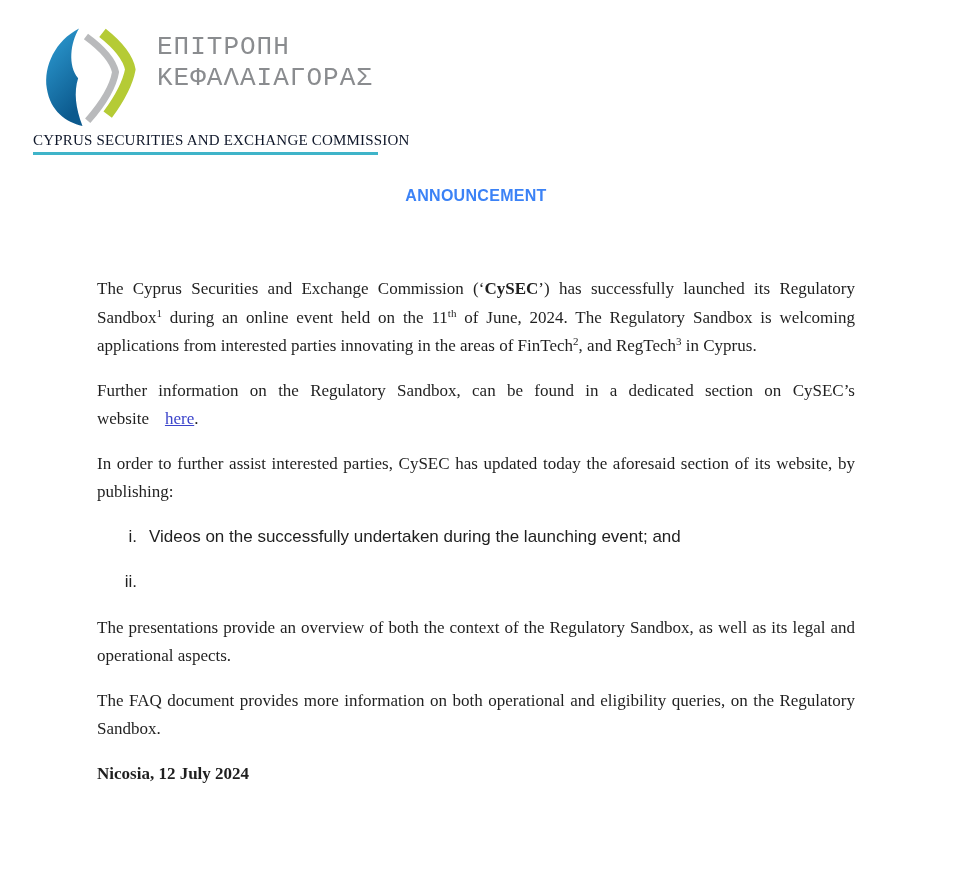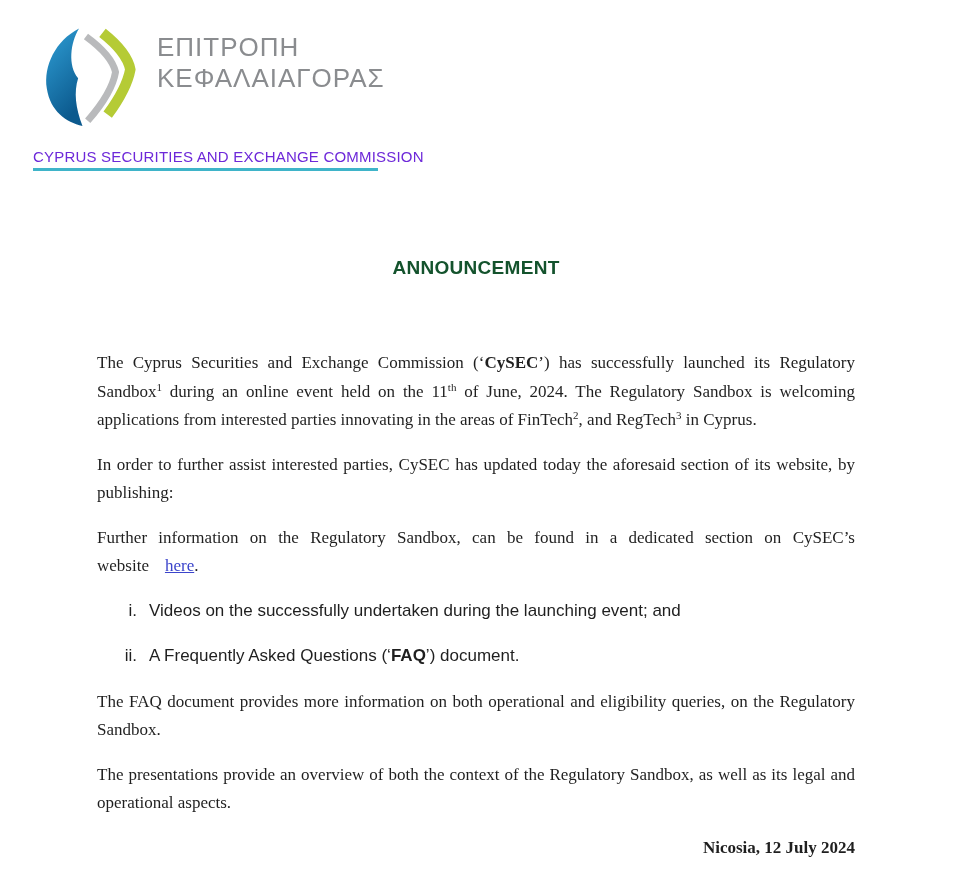--- a/index.html
+++ b/index.html
@@ -31,46 +31,48 @@
     flex: none;
   }
   .logo-greek {
     font-size: 26px;
     line-height: 31px;
     letter-spacing: 1px;
     color: #8a8c8f;
     margin-left: 18px;
     margin-top: 12px;
     white-space: nowrap;
+    font-family: Liberation Mono, monospace;
   }
   .logo-caption {
     font-size: 15px;
     letter-spacing: 0.2px;
-    color: #6d28d9;
-    margin-top: 16px;
+    color: #0f172a;
+    margin-top: 0px;
     white-space: nowrap;
+    font-family: Liberation Serif, serif;
   }
   .logo-underline {
     height: 3px;
     background: #3fb4c9;
     margin-top: 3px;
     width: 345px;
   }
   
   .content {
     margin-left: 97px;
     width: 758px;
   }
   .title {
-    font-size: 19px;
+    font-size: 16px;
     font-weight: bold;
     letter-spacing: 0.3px;
-    color: #14532d;
+    color: #3b82f6;
     text-align: center;
-    margin: 86px 0 70px 0;
+    margin: 32px 0 70px 0;
   }
   .para {
     font-size: 17px;
     line-height: 28.5px;
     text-align: justify;
     margin: 0 0 16px 0;
     font-family: Liberation Serif, serif;
   }
   .para b { font-weight: bold; }
   sup {
@@ -94,21 +96,21 @@
     width: 40px;
     flex: none;
     text-align: right;
   }
   .list-text {
     margin-left: 12px;
     text-align: left;
   }
   .date-line {
     font-weight: bold;
-    text-align: right;
+    text-align: left;
     margin-bottom: 0;
   }
 </style>
 </head>
 <body>
 
 <div class="page">
 
   <div class="header">
     <div class="logo-row">
@@ -131,35 +133,34 @@
     <div class="logo-caption">CYPRUS SECURITIES AND EXCHANGE COMMISSION</div>
     <div class="logo-underline"></div>
   </div>
 
   <div class="content">
 
     <h1 class="title">ANNOUNCEMENT</h1>
 
     <p class="para"><span>The Cyprus Securities and Exchange Commission (‘</span><b>CySEC</b><span>’) has successfully launched its Regulatory Sandbox</span><sup>1</sup><span> during an online event held on the 11</span><sup>th</sup><span> of June, 2024. The Regulatory Sandbox is welcoming applications from interested parties innovating in the areas of FinTech</span><sup>2</sup><span>, and RegTech</span><sup>3</sup><span> in Cyprus.</span></p>
 
+    <p class="para"><span>Further information on the Regulatory Sandbox, can be found in a dedicated section on CySEC’s website</span><a class="doc-link">here</a><span>.</span></p>
+
     <p class="para">In order to further assist interested parties, CySEC has updated today the aforesaid section of its website, by publishing:</p>
-
-    <p class="para"><span>Further information on the Regulatory Sandbox, can be found in a dedicated section on CySEC’s website</span><a class="doc-link">here</a><span>.</span></p>
 
     <div class="list-item">
       <span class="list-marker">i.</span>
       <span class="list-text"><span>Videos on the successfully undertaken during the launching event; and</span><b></b><span></span></span>
     </div>
 
     <div class="list-item">
       <span class="list-marker">ii.</span>
-      <span class="list-text"><span>A Frequently Asked Questions (‘</span><b>FAQ</b><span>’) document.</span></span>
     </div>
 
+    <p class="para">The presentations provide an overview of both the context of the Regulatory Sandbox, as well as its legal and operational aspects.</p>
+
     <p class="para">The FAQ document provides more information on both operational and eligibility queries, on the Regulatory Sandbox.</p>
-
-    <p class="para">The presentations provide an overview of both the context of the Regulatory Sandbox, as well as its legal and operational aspects.</p>
 
     <p class="para date-line">Nicosia, 12 July 2024</p>
 
   </div>
 
 </div>
 
 </body></html>

